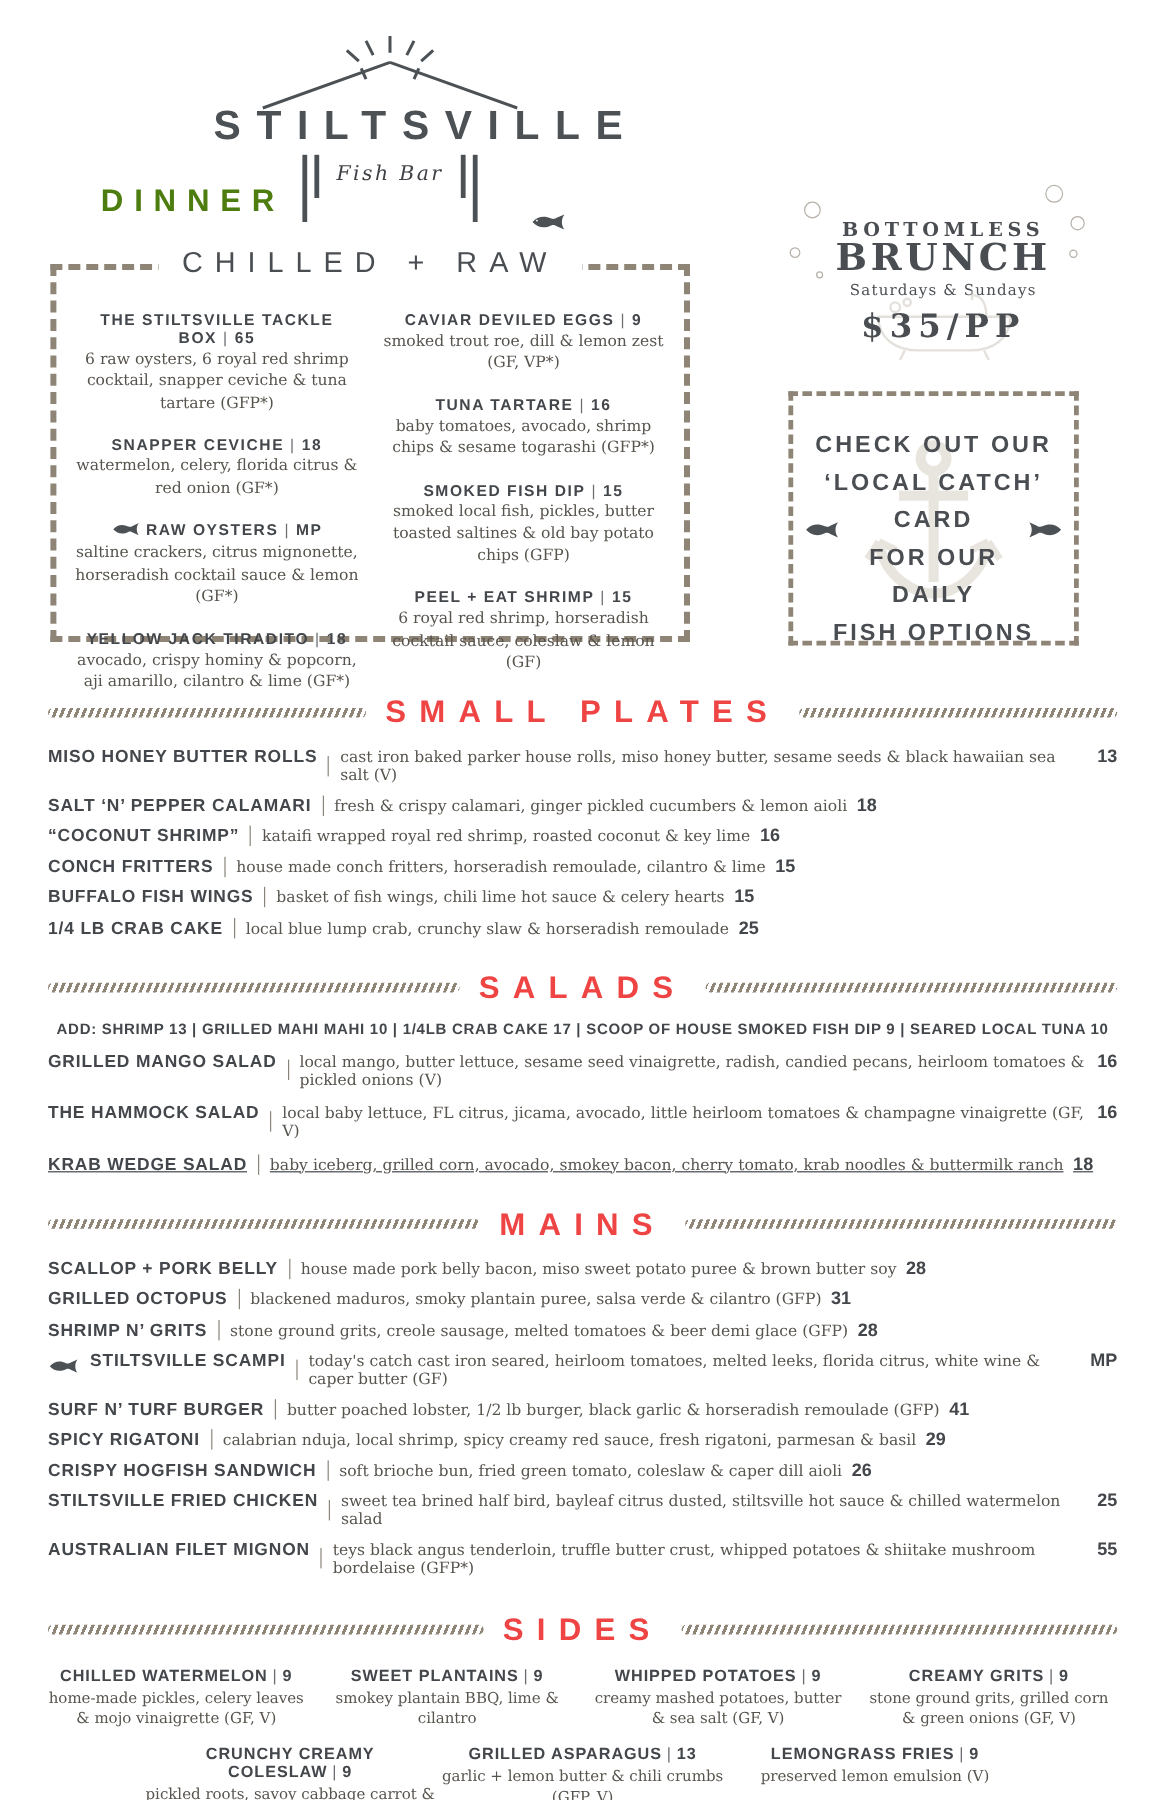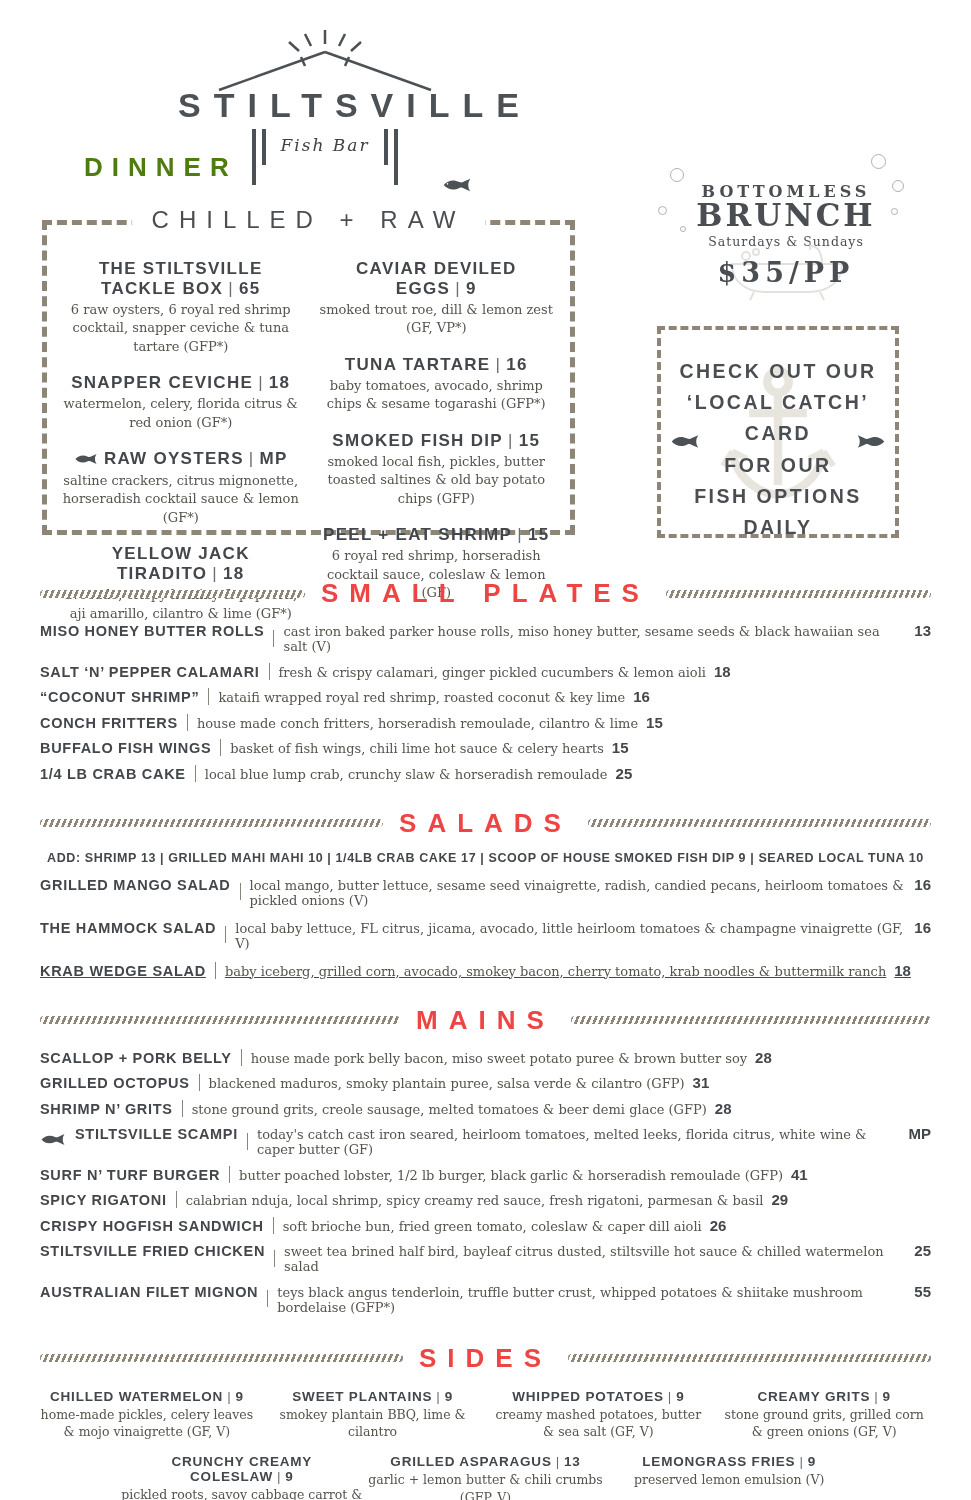--- a/index.html
+++ b/index.html
@@ -42,21 +42,21 @@
     position:absolute; left:42px; top:220px; width:533px; height:315px;
     border:5px dashed #8e8577;
   }
   .chilled-title {
     position:absolute; top:-19px; left:50%; transform:translateX(-50%);
     background:#fff; padding:0 20px; white-space:nowrap;
     font-size:24px; font-weight:400; letter-spacing:10px; color:#4a4e52;
   }
   .chilled-grid { display:grid; grid-template-columns:1fr 1fr; padding:34px 6px 0; }
   .ci { text-align:center; margin-bottom:17px; padding:0 8px; }
-  .ci-head { font-size:17px; font-weight:700; letter-spacing:1.3px; color:#43474b; }
+  .ci-head { font-size:13px; font-weight:700; letter-spacing:1.3px; color:#43474b; }
   .ci-head .sep { margin:0 5px; font-weight:400; color:#6a6e72; }
   .ci-desc { font-size:13px; line-height:1.42; margin-top:2px; }
   .fish { display:inline-block; vertical-align:middle; color:#4c5155; }
   .fish.flip { transform:scaleX(-1); }
 
   
   .catch-box {
     position:absolute; left:657px; top:326px; width:242px; height:212px;
     border:4px dashed #8e8577; text-align:center;
   }
@@ -212,22 +212,22 @@
     <span class="fish catch-fish-l"><svg width="30" height="15" viewBox="0 0 52 26" fill="currentColor">
           <path d="M3 13 C10 5 20 3 30 8 C33 9 35 9 38 7 L49 2 C46.5 6 45.5 9 45.5 13 C45.5 17 46.5 20 49 24 L38 19 C35 17 33 17 30 18 C20 23 10 21 3 13 Z"></path>
         </svg></span>
     <span class="fish flip catch-fish-r"><svg width="30" height="15" viewBox="0 0 52 26" fill="currentColor">
           <path d="M3 13 C10 5 20 3 30 8 C33 9 35 9 38 7 L49 2 C46.5 6 45.5 9 45.5 13 C45.5 17 46.5 20 49 24 L38 19 C35 17 33 17 30 18 C20 23 10 21 3 13 Z"></path>
         </svg></span>
     <div class="catch-lines">
       <div>CHECK OUT OUR</div>
       <div>‘LOCAL CATCH’ CARD</div>
       <div>FOR OUR</div>
+      <div>DAILY</div>
       <div>FISH OPTIONS</div>
-      <div>DAILY</div>
     </div>
   </div>
 </div>
 
 <div class="menu">
 
   <div class="sec-head mt18">
     <div class="rope"></div>
     <div class="sec-title">SMALL PLATES</div>
     <div class="rope"></div>

